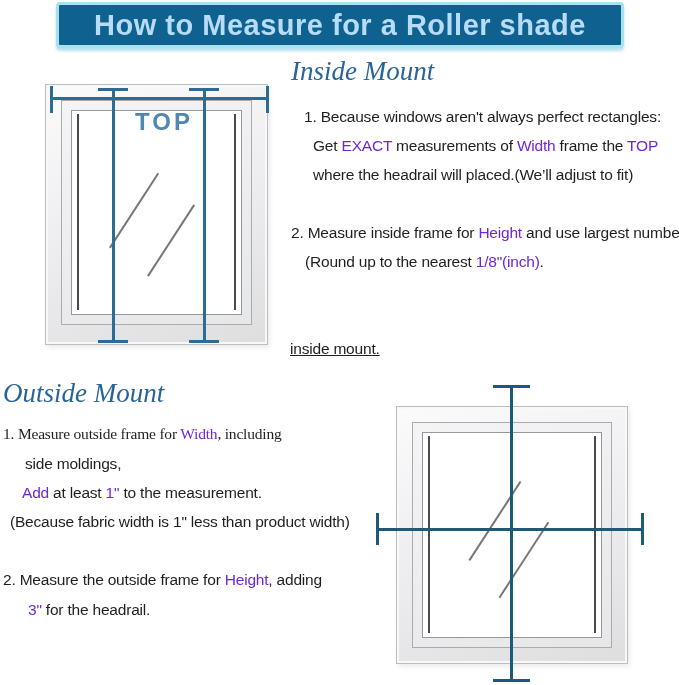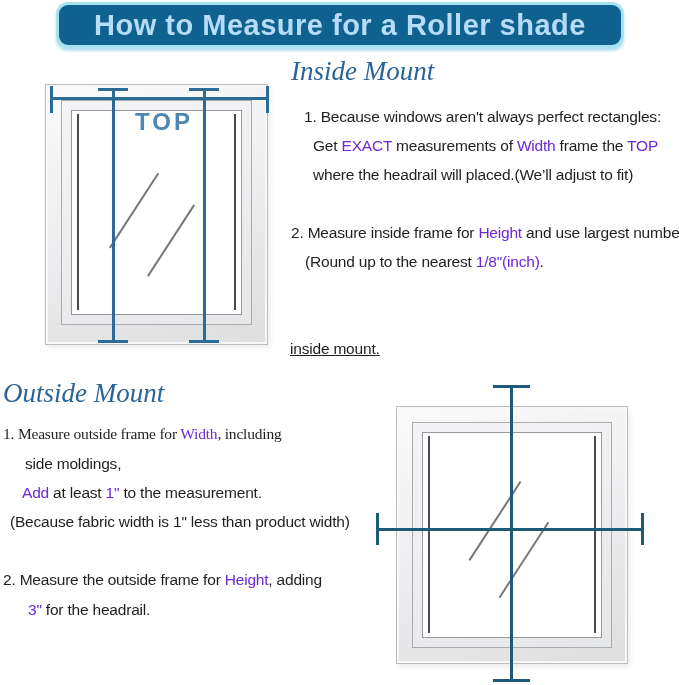--- a/index.html
+++ b/index.html
@@ -3,21 +3,21 @@
 <meta charset="utf-8">
 <style>
   html,body { margin:0; padding:0; background:#ffffff; }
   #stage {
     position:relative; width:679px; height:685px; background:#ffffff;
     font-family:"Liberation Sans", sans-serif; color:#1f1f1f; overflow:hidden;
   }
   
   .banner {
     position:absolute; left:56px; top:2px; width:562px; height:40px;
-    background:#0f618f; border:3px solid #a8e2ef; border-radius:12px;
+    background:#0f618f; border:3px solid #a8e2ef; border-radius:4px;
     display:flex; align-items:center; justify-content:center;
     box-shadow:0 3px 3px rgba(130,205,228,0.6);
   }
   .banner span {
     color:#b7dcf8; font-size:29px; font-weight:bold; letter-spacing:0.5px;
     white-space:nowrap;
   }
   
   .section-heading {
     position:absolute; font-family:"Liberation Serif", serif; font-style:italic;

